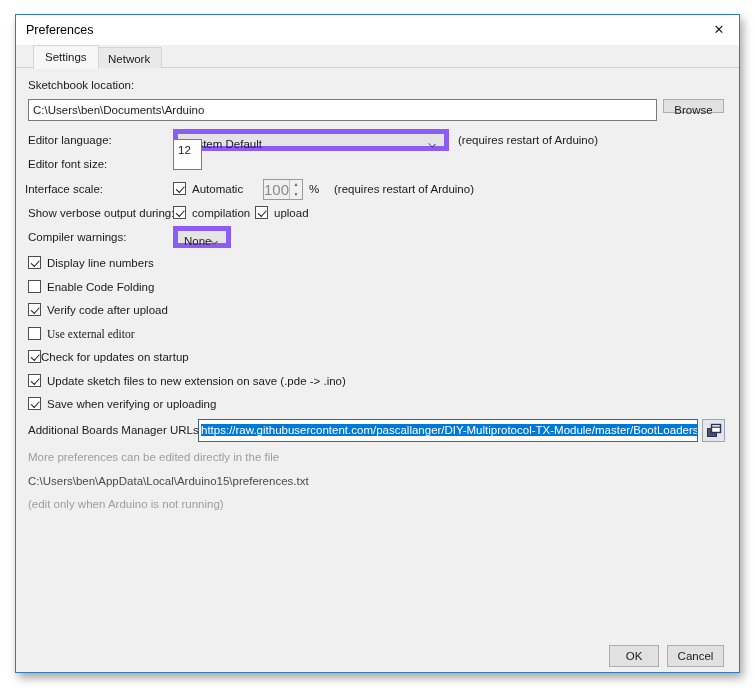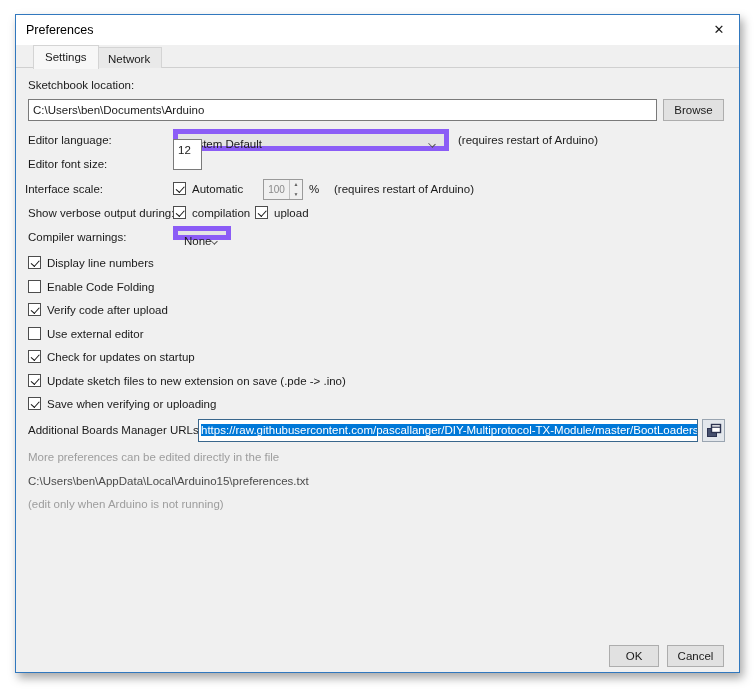--- a/index.html
+++ b/index.html
@@ -37,21 +37,21 @@
     border-right:1.3px solid #505050; border-bottom:1.3px solid #505050;
     transform:rotate(45deg) scaleY(0.8);
   }
   .checkbox { position:absolute; width:13px; height:13px; background:#ffffff; border:1px solid #4d4d4d; }
   .checkbox.checked::after {
     content:""; position:absolute; left:1.5px; top:2.5px; width:7px; height:3.5px;
     border-left:1.8px solid #121212; border-bottom:1.8px solid #121212; transform:rotate(-48deg);
   }
   .cb-label { position:absolute; font-size:11.5px; color:#1a1a1a; white-space:nowrap; }
   .spinner { position:absolute; width:40px; height:21px; background:#f0f0f0; border:1px solid #9a9a9a; display:flex; }
-  .spinner .val { flex:1; font-size:10px; color:#8a8a8a; text-align:center; line-height:19px; }
+  .spinner .val { flex:1; font-size:15px; color:#8a8a8a; text-align:center; line-height:19px; }
   .spinner .arrows { width:13px; border-left:1px solid #c0c0c0; display:flex; flex-direction:column; }
   .spinner .arrows span { flex:1; font-size:5px; line-height:9px; text-align:center; color:#606060; }
   .urlfield { border:1px solid #39668c; }
   .urlfield .sel { background:#0078d7; color:#ffffff; }
   .gray { color:#9d9d9d; }
   .darkpath { color:#4a4a4a;text-align:right; }
   .iconbtn { position:absolute; width:23px; height:23px; background:#e3e7ec; border:1px solid #9aa5b1; display:flex; align-items:center; justify-content:center; }
 </style>
 </head>
 <body>
@@ -64,21 +64,21 @@
   </div>
 
   <div class="tabbar">
     <div class="tab active" style="left:1px;">Settings</div>
     <div class="tab inactive" style="left:64px;">Network</div>
   </div>
   <div class="tabbar-line"></div>
 
   <div class="lbl" style="left:12px; top:64px;">Sketchbook location:</div>
   <div class="textfield" style="left:12px; top:84px; width:629px; height:22px;">C:\Users\ben\Documents\Arduino</div>
-  <div class="btn" style="left:647px; top:84px; width:61px; height:22px; line-height:20px;">Browse</div>
+  <div class="btn" style="left:647px; top:84px; width:61px; height:14px; line-height:20px;">Browse</div>
 
   <div class="lbl" style="left:12px; top:119px;">Editor language:</div>
   <div class="combo" style="left:157px; top:114px; width:276px; height:22px;">
     <span>System Default</span>
     <span class="chevron"></span>
   </div>
   <div class="lbl note" style="left:442px; top:119px;">(requires restart of Arduino)</div>
 
   <div class="lbl" style="left:12px; top:143px;">Editor font size:</div>
   <div class="textfield" style="left:157px; top:124px; width:29px; height:31px;">12</div>
@@ -96,39 +96,39 @@
   <div class="lbl" style="left:293px; top:168px;">%</div>
   <div class="lbl note" style="left:318px; top:168px;">(requires restart of Arduino)</div>
 
   <div class="lbl" style="left:12px; top:192px;">Show verbose output during:</div>
   <div class="checkbox checked" style="left:157px; top:191px;"></div>
   <div class="cb-label" style="left:176px; top:192px;">compilation</div>
   <div class="checkbox checked" style="left:239px; top:191px;"></div>
   <div class="cb-label" style="left:258px; top:192px;">upload</div>
 
   <div class="lbl" style="left:12px; top:216px;">Compiler warnings:</div>
-  <div class="combo" style="left:157px; top:211px; width:58px; height:14px;">
+  <div class="combo" style="left:157px; top:211px; width:58px; height:22px;">
     <span>None</span>
     <span class="chevron"></span>
   </div>
 
   <div class="checkbox checked" style="left:12px; top:241px;"></div>
   <div class="cb-label" style="left:31px; top:242px;">Display line numbers</div>
 
   <div class="checkbox" style="left:12px; top:265px;"></div>
   <div class="cb-label" style="left:31px; top:266px;">Enable Code Folding</div>
 
   <div class="checkbox checked" style="left:12px; top:288px;"></div>
   <div class="cb-label" style="left:31px; top:289px;">Verify code after upload</div>
 
   <div class="checkbox" style="left:12px; top:312px;"></div>
-  <div class="cb-label" style="left:31px; top:313px;">Use external editor</div>
+  <div class="cb-label" style="left:31px; top:313px;font-family:Liberation Serif, serif;">Use external editor</div>
 
   <div class="checkbox checked" style="left:12px; top:335px;"></div>
-  <div class="cb-label" style="left:31px; top:336px;">Check for updates on startup</div>
+  <div class="cb-label" style="left:25px; top:336px;">Check for updates on startup</div>
 
   <div class="checkbox checked" style="left:12px; top:359px;"></div>
   <div class="cb-label" style="left:31px; top:360px;">Update sketch files to new extension on save (.pde -&gt; .ino)</div>
 
   <div class="checkbox checked" style="left:12px; top:382px;"></div>
   <div class="cb-label" style="left:31px; top:383px;">Save when verifying or uploading</div>
 
   <div class="lbl" style="left:12px; top:409px;">Additional Boards Manager URLs:</div>
   <div class="textfield urlfield" style="left:182px; top:404px; width:500px; height:23px; line-height:21px; padding:0 2px;"><span class="sel">https://raw.githubusercontent.com/pascallanger/DIY-Multiprotocol-TX-Module/master/BootLoaders/pac</span></div>
   <div class="iconbtn" style="left:686px; top:404px;">

